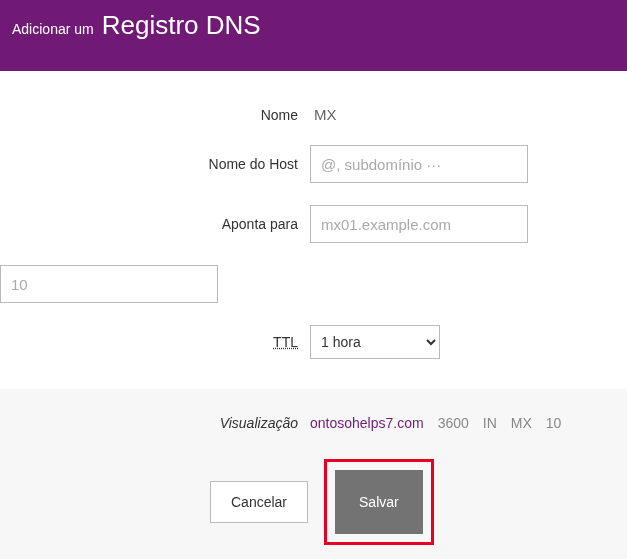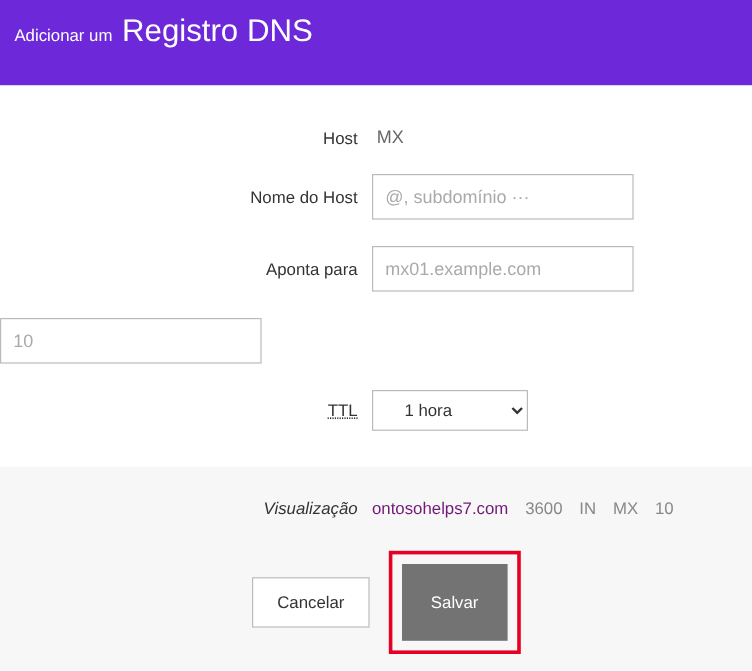--- a/index.html
+++ b/index.html
@@ -7,21 +7,21 @@
       margin: 0;
       padding: 0;
     }
     body {
       font-family: Arial, Helvetica, sans-serif;
       background: #fff;
       width: 627px;
       height: 559px;
     }
     .header {
-      background: #6d28d9;
+      background: #701a75;
       color: #fff;
       padding: 10px 12px 30px 12px;
       display: flex;
       align-items: baseline;
       gap: 8px;
     }
     .header .pre {
       font-size: 14px;
       font-weight: 400;
     }
@@ -64,21 +64,21 @@
       color: #333;
     }
     input.txt::placeholder {
       color: #aaa;
       font-size: 15px;
     }
     select.sel {
       width: 130px;
       height: 34px;
       border: 1px solid #bbb;
-      padding: 4px 22px;
+      padding: 4px 6px;
       font-size: 14px;
       color: #333;
       background: #fff;
     }
     .preview-section {
       background: #f7f7f7;
       padding: 26px 0 30px 0;
       margin-top: 30px;
     }
     .preview-row {
@@ -137,21 +137,21 @@
 <body>
 
 <div class="header">
   <span class="pre">Adicionar um</span>
   <span class="title">Registro DNS</span>
 </div>
 
 <div class="content">
 
   <div class="form-row">
-    <div class="form-label">Host</div>
+    <div class="form-label">Nome</div>
     <div class="form-value-static">MX</div>
   </div>
 
   <div class="form-row">
     <div class="form-label">Nome do Host</div>
     <div class="form-control">
       <input class="txt" type="text" placeholder="@, subdomínio ···" style="">
     </div>
   </div>
 

